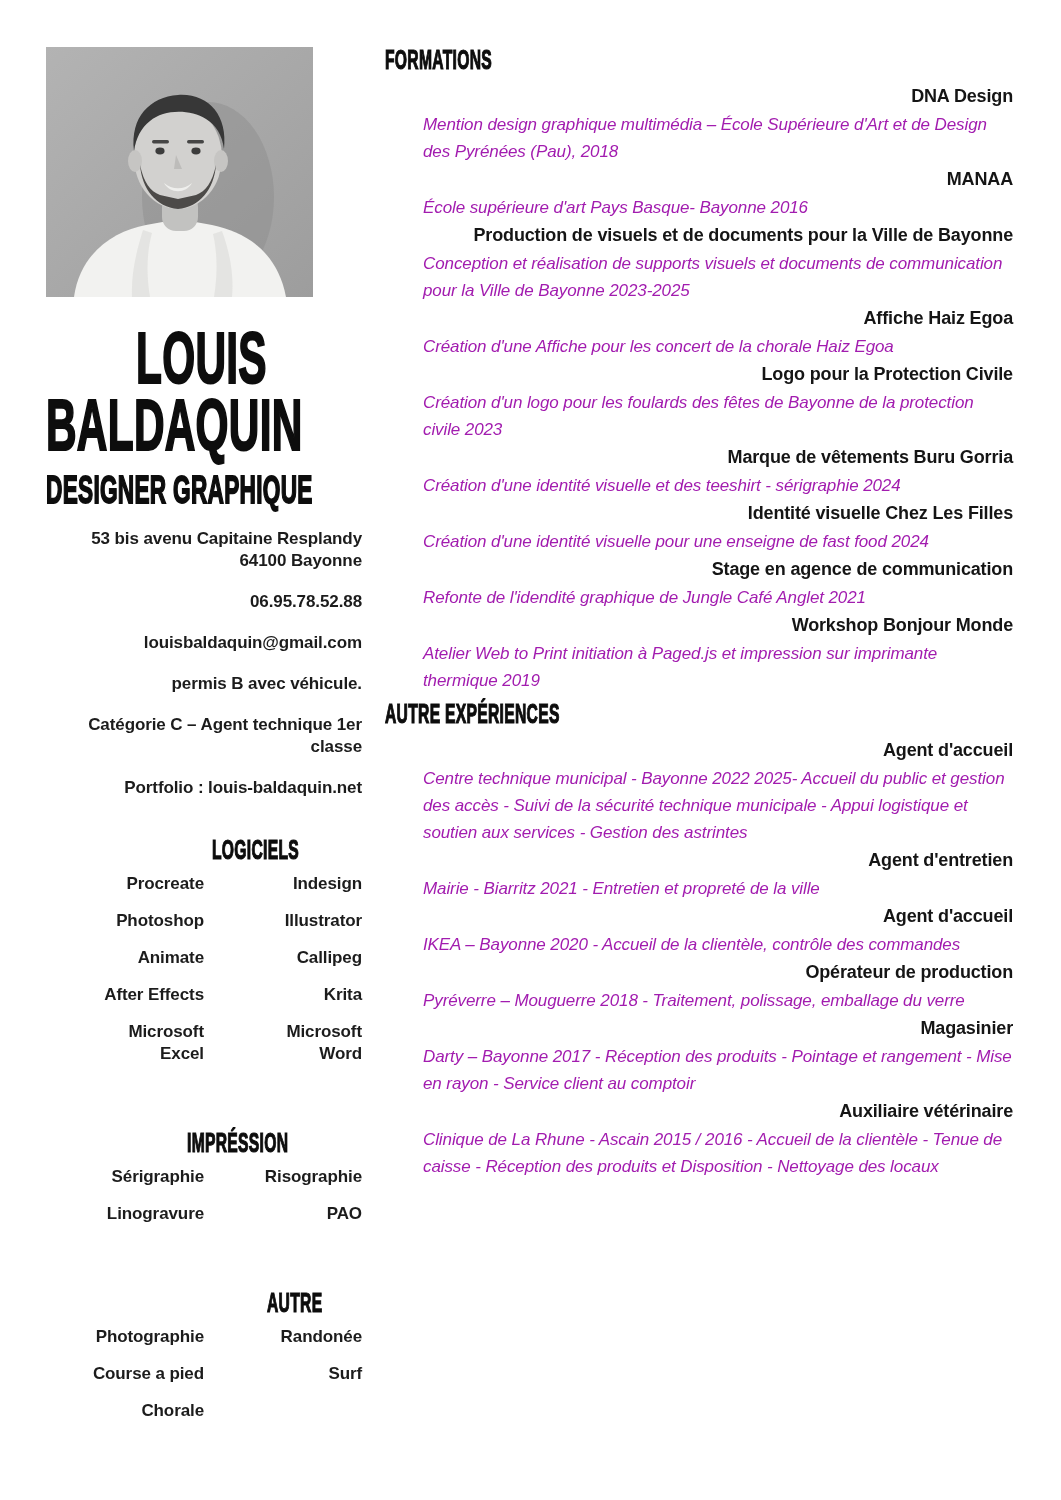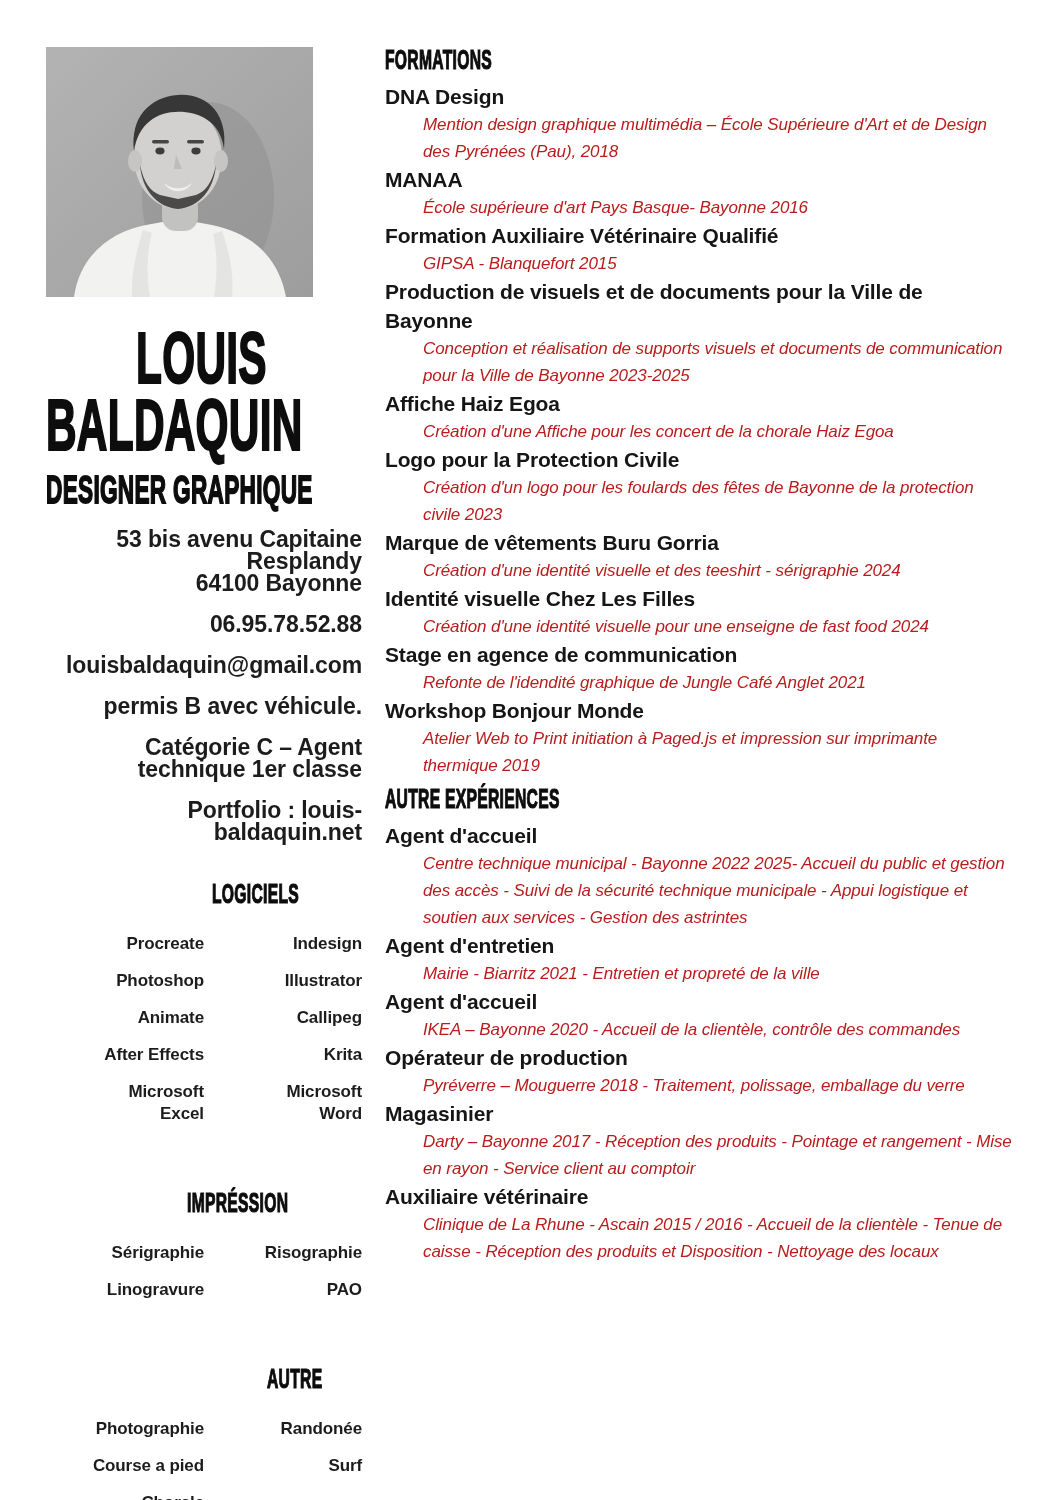--- a/index.html
+++ b/index.html
@@ -40,44 +40,44 @@
   .role-line .display { font-size: 39px; line-height: 40px; -webkit-text-stroke: 1.8px #0d0d0d; }
 
   .side-heading { margin-top: 36px; }
   .side-heading .display, .r-heading .display {
     font-size: 27px; line-height: 30px; -webkit-text-stroke: 1.2px #0d0d0d;
   }
 
   
   .contact { margin-top: 18px; }
   .contact-block {
-    font-size: 23px; font-weight: 700;
+    font-size: 17px; font-weight: 700;
     line-height: 22px; margin-bottom: 19px;
     color: #1c1c1c; letter-spacing: -0.1px;
   }
 
   
-  .skill-grid { margin-top: 24px; display: grid; grid-template-columns: 158px auto; }
+  .skill-grid { margin-top: 8px; display: grid; grid-template-columns: 158px auto; }
   .skill-item {
     font-size: 17px; font-weight: 700; color: #1c1c1c;
     line-height: 22px; margin-bottom: 15px; white-space: pre-line;
     letter-spacing: -0.1px;
   }
   .side-heading.gap-lg { margin-top: 48px; }
 
   
   .r-heading { margin: 5px 0 7px 0; }
   .r-heading.first { margin-top: 0; }
   .entry-title {
-    font-size: 21px; font-weight: 700; color: #151515;
-    line-height: 29px; letter-spacing: -0.15px;
+    font-size: 18px; font-weight: 700; color: #151515;
+    line-height: 29px; letter-spacing: -0.15px; text-align: right;
   }
   .entry-desc {
     font-size: 17px; font-style: italic; font-weight: 400;
-    color: #b91c1c; line-height: 27px;
+    color: #a21caf; line-height: 27px;
     padding-left: 38px; letter-spacing: -0.1px;
   }
 </style>
 </head>
 <body>
 
 <div class="page">
 
   <div class="left-col">
 
@@ -196,24 +196,20 @@
     </div>
     <div>
       <div class="entry">
         <div class="entry-title">DNA Design</div>
         <div class="entry-desc">Mention design graphique multimédia – École Supérieure d'Art et de Design des Pyrénées (Pau), 2018</div>
       </div>
       <div class="entry">
         <div class="entry-title">MANAA</div>
         <div class="entry-desc">École supérieure d'art Pays Basque- Bayonne 2016</div>
       </div>
-      <div class="entry">
-        <div class="entry-title">Formation Auxiliaire Vétérinaire Qualifié</div>
-        <div class="entry-desc">GIPSA - Blanquefort 2015</div>
-      </div>
     </div>
 
     <div>
       <div class="entry">
         <div class="entry-title">Production de visuels et de documents pour la Ville de Bayonne</div>
         <div class="entry-desc">Conception et réalisation de supports visuels et documents de communication pour la Ville de Bayonne 2023-2025</div>
       </div>
       <div class="entry">
         <div class="entry-title">Affiche Haiz Egoa</div>
         <div class="entry-desc">Création d'une Affiche pour les concert de la chorale Haiz Egoa</div>

